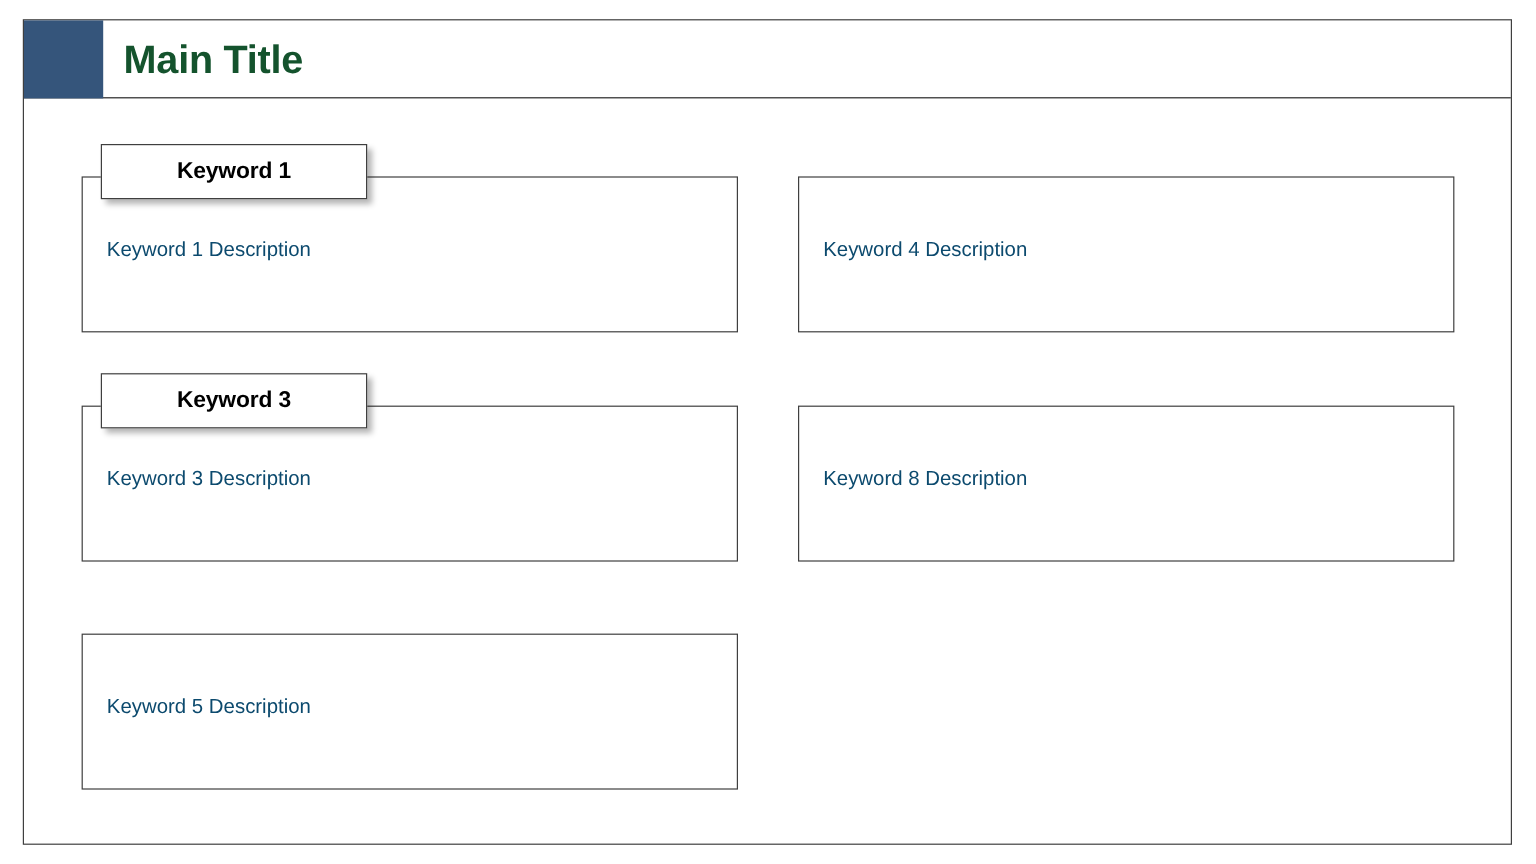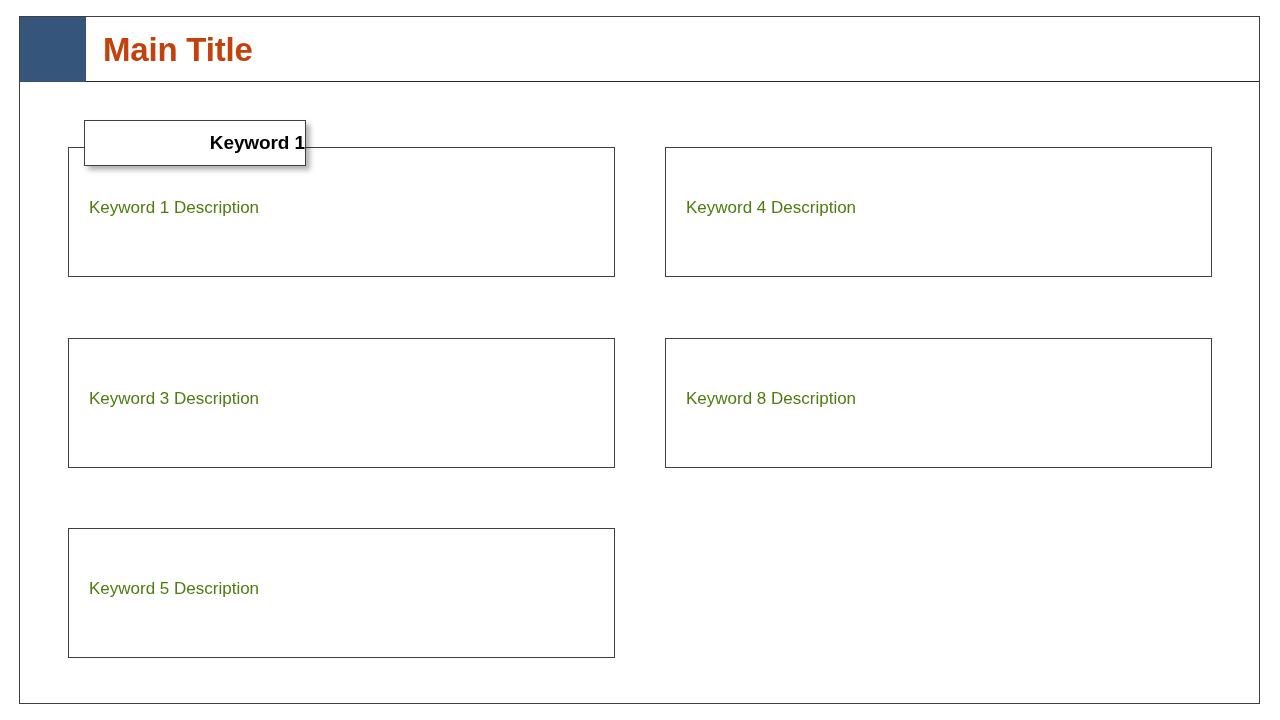--- a/index.html
+++ b/index.html
@@ -46,21 +46,21 @@
     background: #35557b;
   }
   .title-text {
     position: absolute;
     left: 83px;
     top: 0;
     height: 65px;
     line-height: 65px;
     font-size: 33px;
     font-weight: bold;
-    color: #c2410c;
+    color: #14532d;
     letter-spacing: -0.2px;
     white-space: nowrap;
   }
 
   
   .card-area {
     position: absolute;
     left: 0;
     top: 65px;
     width: 1239px;
@@ -96,37 +96,37 @@
     left: 16px;
     top: -27px;
     width: 222px;
     height: 46px;
     box-sizing: border-box;
     border: 1.4px solid #3f3f3f;
     background: #ffffff;
     box-shadow: 4px 4px 5px rgba(0, 0, 0, 0.30);
     display: flex;
     align-items: center;
-    justify-content: flex-end;
+    justify-content: center;
   }
   .card-header-text {
     font-size: 19px;
     font-weight: bold;
     color: #000000;
     letter-spacing: -0.1px;
     white-space: nowrap;
   }
 
   .card-desc {
     position: absolute;
     left: 20px;
     top: 50px;
     font-size: 17px;
     font-weight: normal;
-    color: #4d7c0f;
+    color: #0c4a6e;
     white-space: nowrap;
   }
 </style>
 </head>
 <body>
 
 <div class="slide-frame">
 
   <div class="title-band">
     <div class="title-accent"></div>
@@ -147,20 +147,23 @@
     <div class="card col-2 row-1">
       <div class="card-body">
         <div class="card-desc">Keyword 4 Description</div>
       </div>
     </div>
 
     <div class="card col-1 row-2">
       <div class="card-body">
         <div class="card-desc">Keyword 3 Description</div>
       </div>
+      <div class="card-header">
+        <span class="card-header-text">Keyword 3</span>
+      </div>
     </div>
 
     <div class="card col-2 row-2">
       <div class="card-body">
         <div class="card-desc">Keyword 8 Description</div>
       </div>
     </div>
 
     <div class="card col-1 row-3">
       <div class="card-body">

